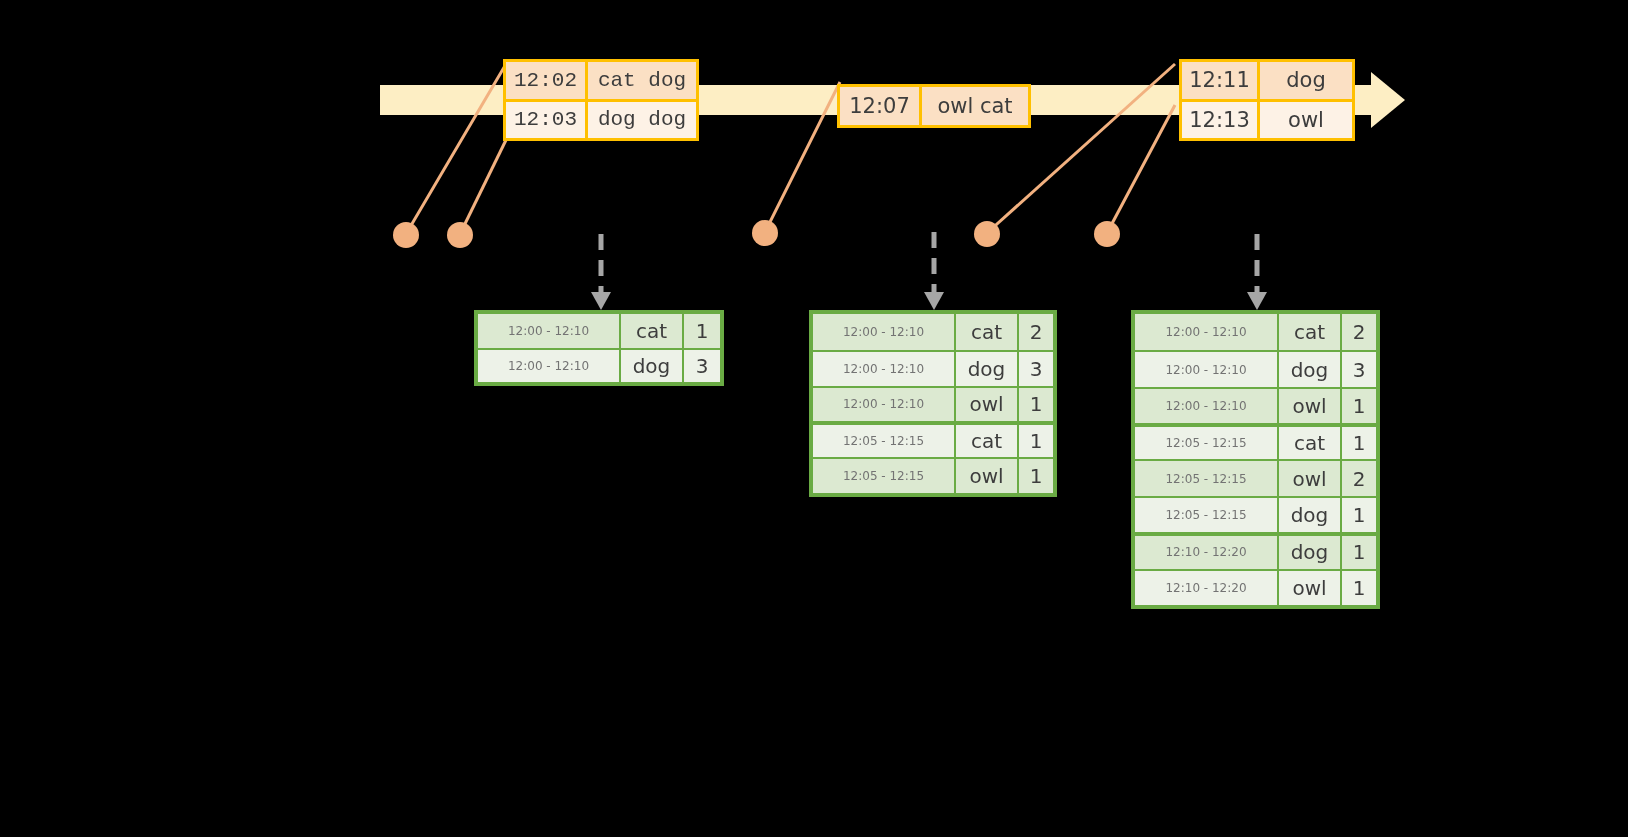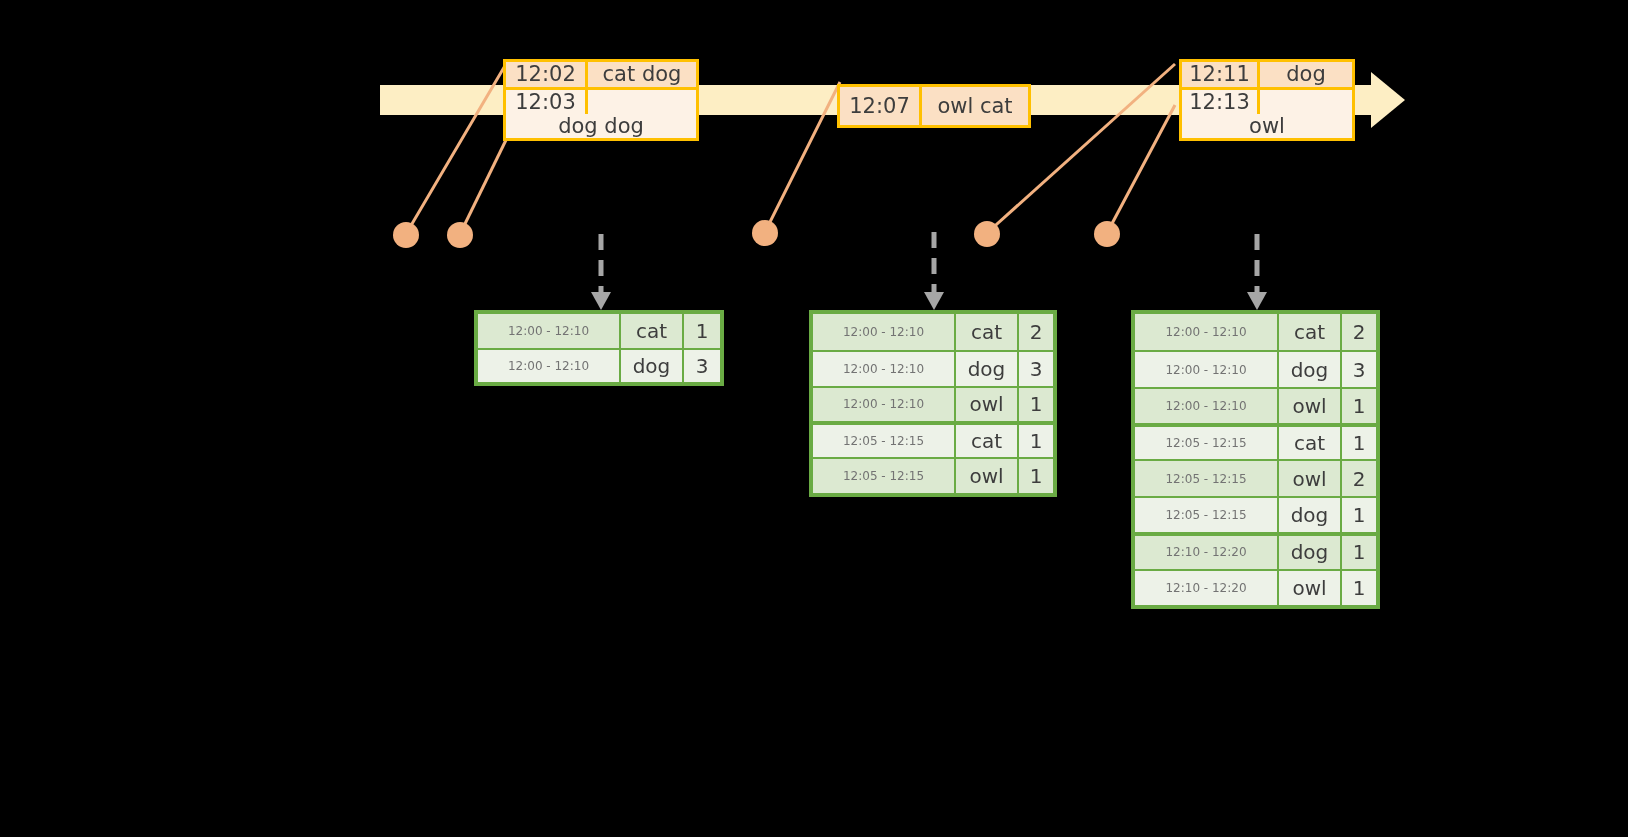--- a/index.html
+++ b/index.html
@@ -49,21 +49,21 @@
     display: flex;
     flex-direction: column;
   }
   .event-row {
     display: flex;
     flex: 1 1 auto;
     box-sizing: border-box;
   }
   .event-row.shaded { background: #fbe0c4; }
   .event-row.plain  { background: #fdf2e6; }
-  .event-row + .event-row { border-top: 3px solid #ffc000; flex-direction: column; }
+  .event-row + .event-row { border-top: 3px solid #ffc000; }
 
   .event-time {
     box-sizing: border-box;
     display: flex;
     align-items: center;
     justify-content: center;
     border-right: 3px solid #ffc000;
     color: #3d3d3d;
     font-size: 21px;
     white-space: nowrap;
@@ -157,21 +157,21 @@
     <g>
       <line x1="934" y1="232" x2="934" y2="292" stroke="#a6a6a6" stroke-width="5" stroke-dasharray="16 10"></line>
       <polygon points="924,292 944,292 934,310" fill="#a6a6a6"></polygon>
     </g>
     <g>
       <line x1="1257" y1="234" x2="1257" y2="292" stroke="#a6a6a6" stroke-width="5" stroke-dasharray="16 10"></line>
       <polygon points="1247,292 1267,292 1257,310" fill="#a6a6a6"></polygon>
     </g>
   </svg>
 
-  <div class="event-box" style="left:503px; top:59px; width:196px; height:82px;">
+  <div class="event-box" style="left:503px; top:59px; width:196px; height:82px;font-family:Liberation Mono, monospace;">
     <div class="event-row shaded">
       <div class="event-time" style="width:82px;">12:02</div>
       <div class="event-val">cat dog</div>
     </div>
     <div class="event-row plain">
       <div class="event-time" style="width:82px;">12:03</div>
       <div class="event-val">dog dog</div>
     </div>
   </div>
 

